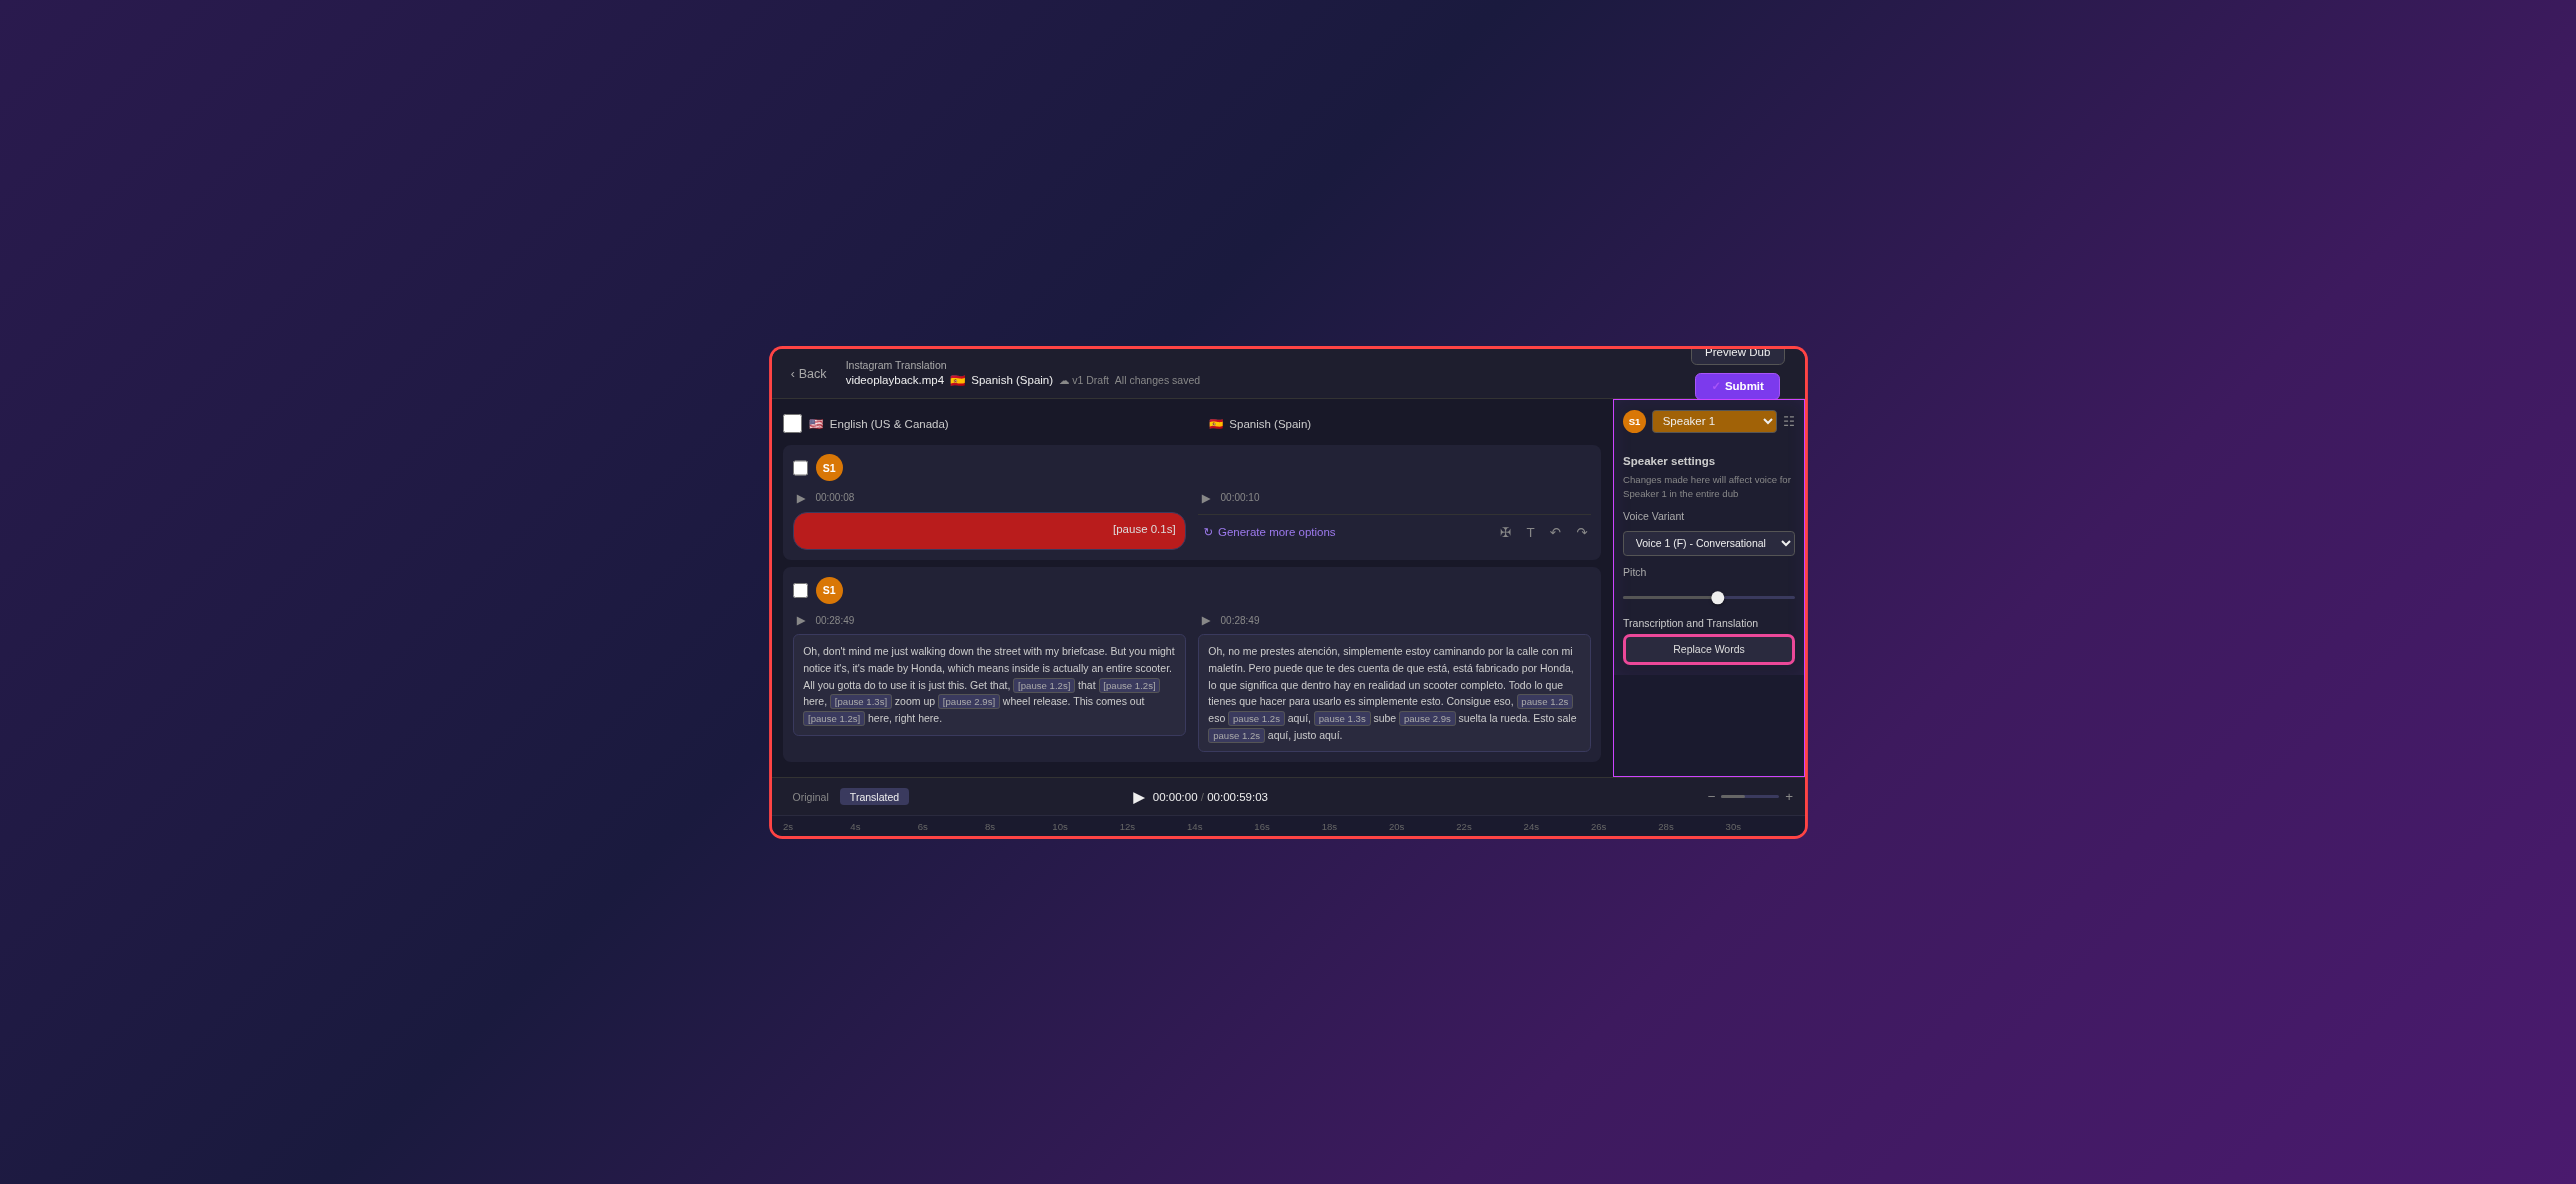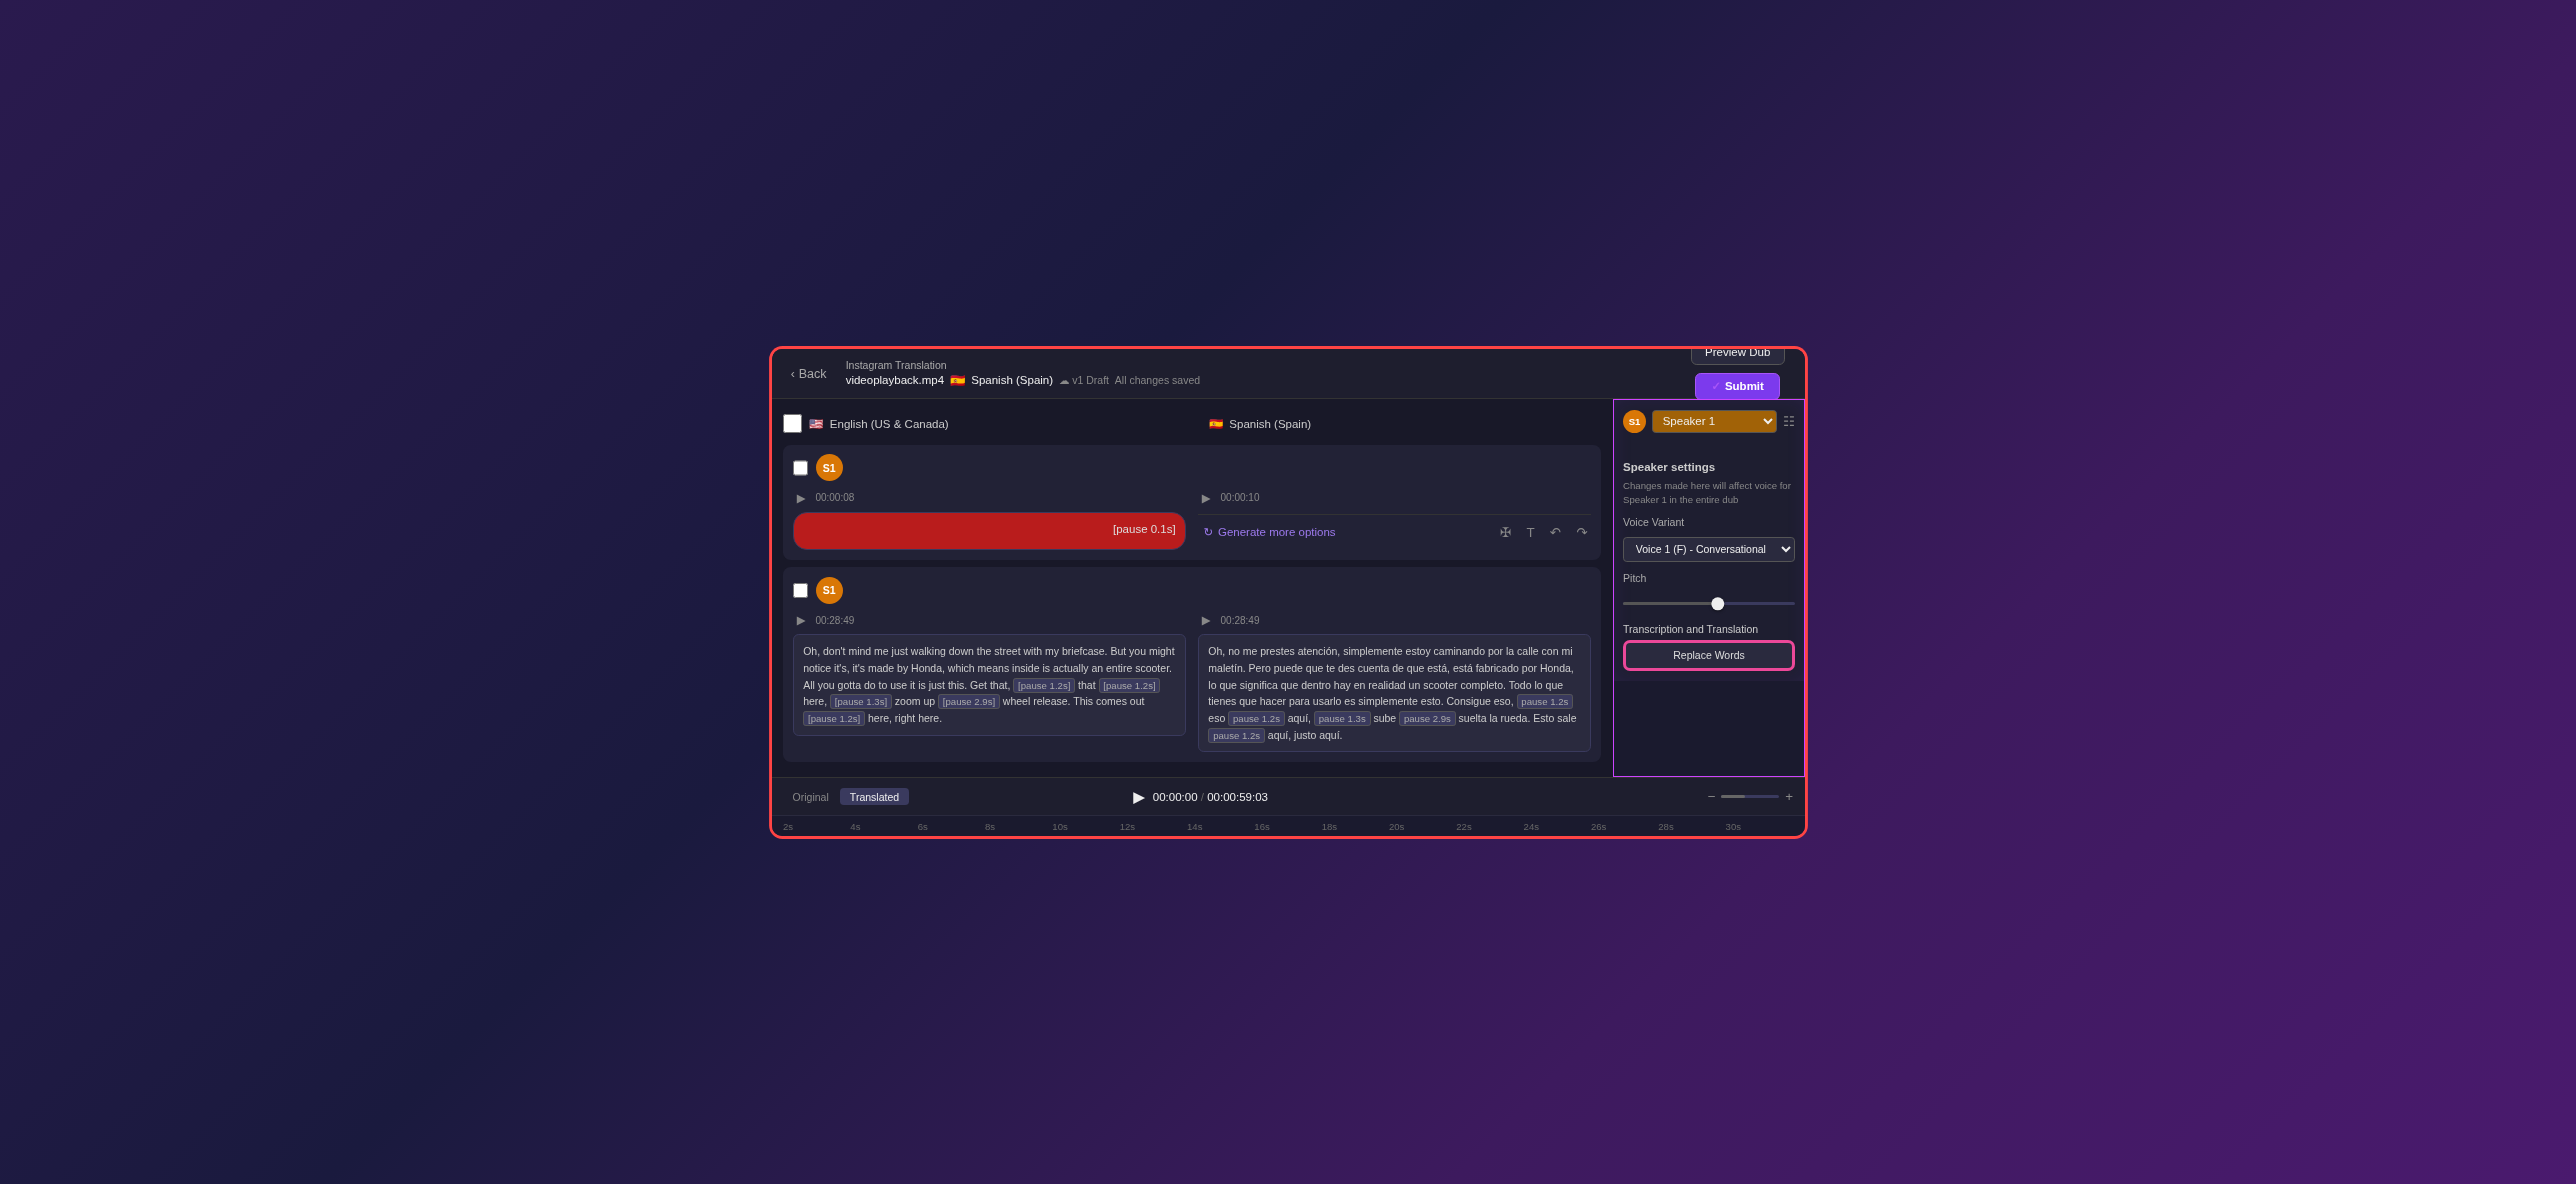--- a/index.html
+++ b/index.html
@@ -409,21 +409,21 @@
       border: none;
       color: #888;
       cursor: pointer;
       font-size: 13.4px;
     }
 
     .section-title {
       color: #ccc;
       font-size: 11.5px;
       font-weight: 600;
-      margin-top: 18px;
+      margin-top: 12px;
     }
 
     .section-subtitle {
       color: #888;
       font-size: 9.6px;
       line-height: 1.4;
       margin-top: 1.9px;
     }
 
     .field-label {

